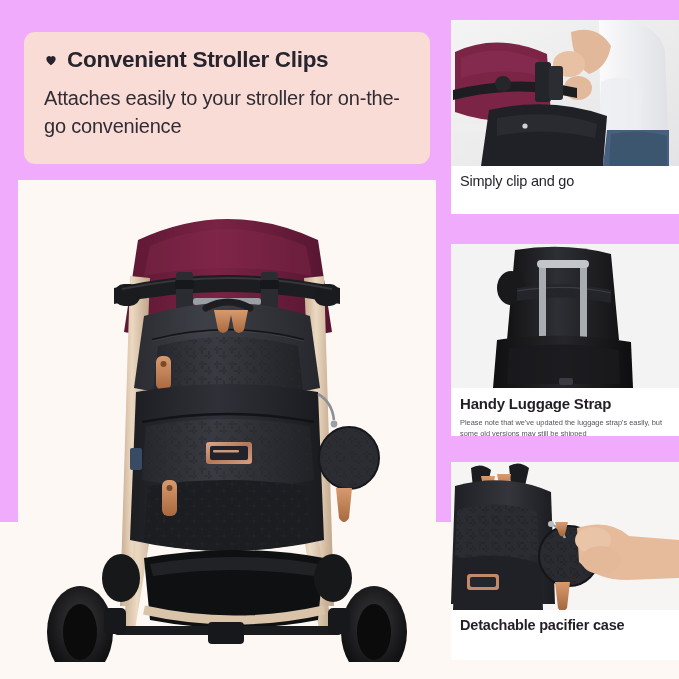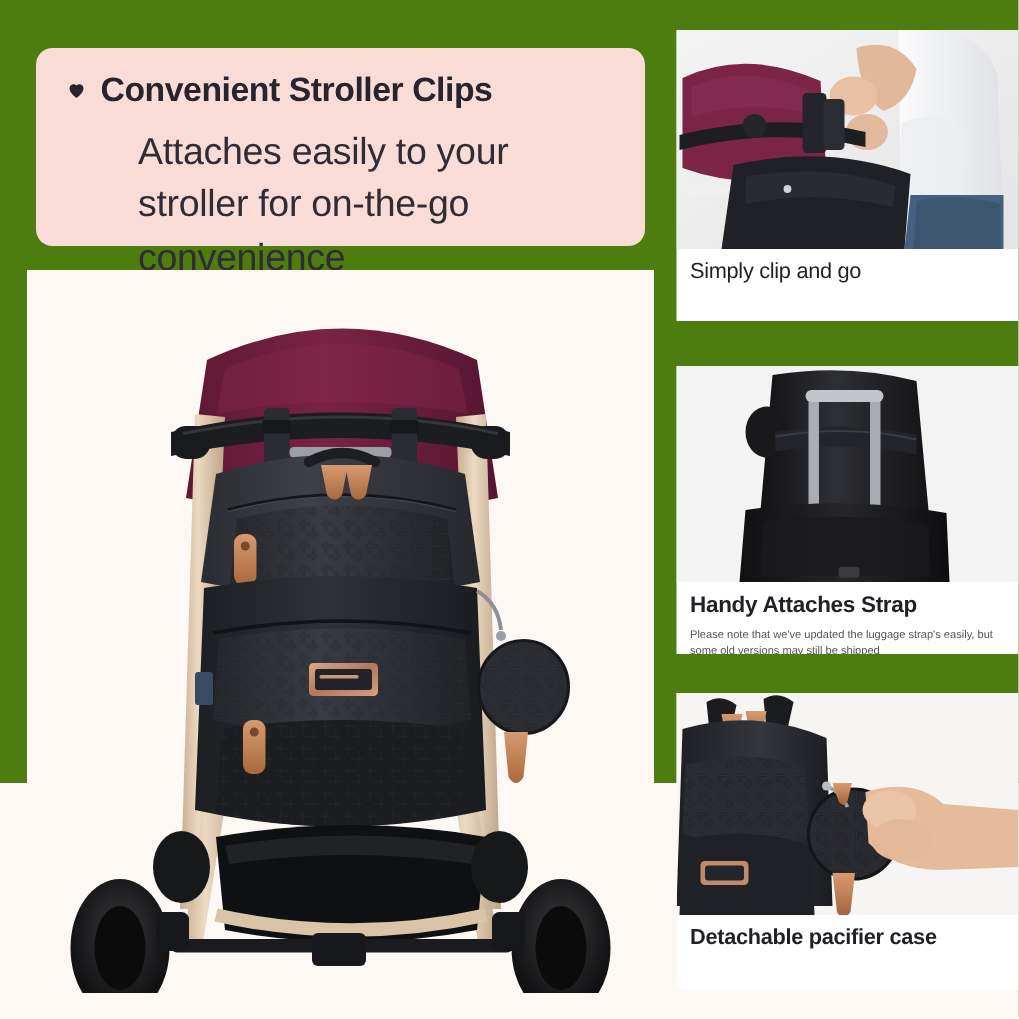--- a/index.html
+++ b/index.html
@@ -2,38 +2,38 @@
 <html><head>
 <meta charset="utf-8">
 <style>
   * { box-sizing: border-box; margin: 0; padding: 0; }
   html, body {
     width: 679px; height: 679px;
     background: #fdf8f4;
     font-family: "Liberation Sans", sans-serif;
     overflow: hidden;
   }
-  .page { position: relative; width: 679px; height: 522px; background: #4d7c0f; }
+  .page { position: relative; width: 679px; height: 522px; background: #f0abfc; }
 
   
   .headline-card {
     position: absolute; left: 24px; top: 32px;
     width: 406px; height: 132px;
     background: #f9dcd6; border-radius: 11px;
     padding: 16px 22px 0 20px;
   }
   .headline-row { display: flex; align-items: center; gap: 9px; }
   .heart-icon { width: 14px; height: 14px; flex: 0 0 auto; display:block; }
   .headline-title {
     font-size: 22.5px; font-weight: bold; color: #28242e;
     letter-spacing: -0.3px; line-height: 1.1; white-space: nowrap;
   }
   .headline-sub {
-    margin-top: 11px; font-size: 25px; color: #302c36;
-    line-height: 1.42; letter-spacing: -0.2px; margin-left: 48px;
+    margin-top: 11px; font-size: 20px; color: #302c36;
+    line-height: 1.42; letter-spacing: -0.2px;
   }
 
   
   .panel {
     position: absolute; left: 451px; width: 228px;
     background: #ffffff; overflow: hidden;
   }
   .panel-1 { top: 20px;  height: 194px; }
   .panel-2 { top: 244px; height: 192px; }
   .panel-3 { top: 462px; height: 198px; font-weight: bold; }
@@ -281,21 +281,21 @@
         <rect x="88" y="18" width="7" height="84" rx="3" fill="#a9acb1"></rect>
         <rect x="129" y="18" width="7" height="84" rx="3" fill="#a9acb1"></rect>
         <rect x="86" y="16" width="52" height="8" rx="4" fill="#c2c5c9"></rect>
 
         <path d="M46 96 q66 -10 134 2 l2 46 h-140 z" fill="url(#p2case)"></path>
         <path d="M58 104 q56 -8 110 2 l1 34 h-113 z" fill="#1a1a1e" opacity="0.8"></path>
         <rect x="108" y="134" width="14" height="7" rx="2" fill="#3a3b40"></rect>
       </svg>
     </div>
     <div class="panel-caption">
-      <div class="cap-title bold">Handy Attaches Strap</div>
+      <div class="cap-title bold">Handy Luggage Strap</div>
       <div class="cap-note">Please note that we've updated the luggage strap's easily, but some old versions may still be shipped</div>
     </div>
   </div>
 
   <div class="panel panel-3">
     <div class="panel-photo p3-photo">
       <svg viewBox="0 0 228 148" preserveAspectRatio="xMidYMid slice">
         <defs>
           <linearGradient id="p3bag" x1="0" y1="0" x2="1" y2="0">
             <stop offset="0%" stop-color="#1e1f23"></stop>

